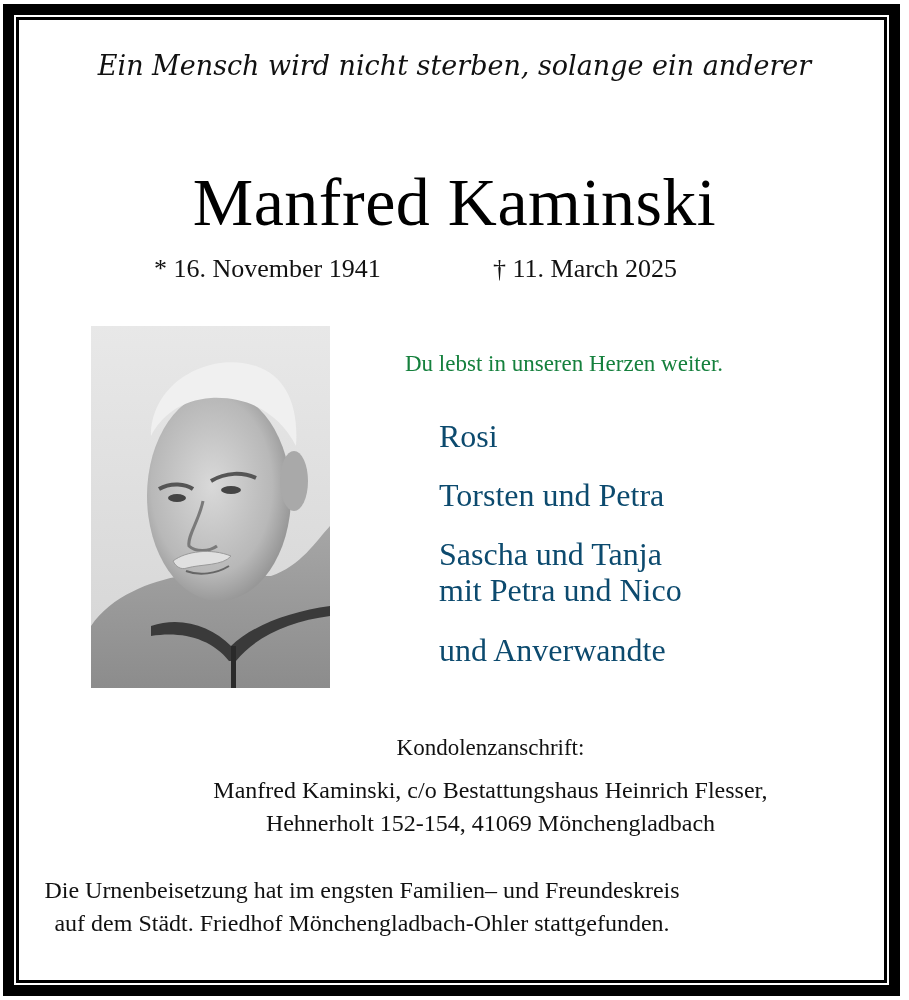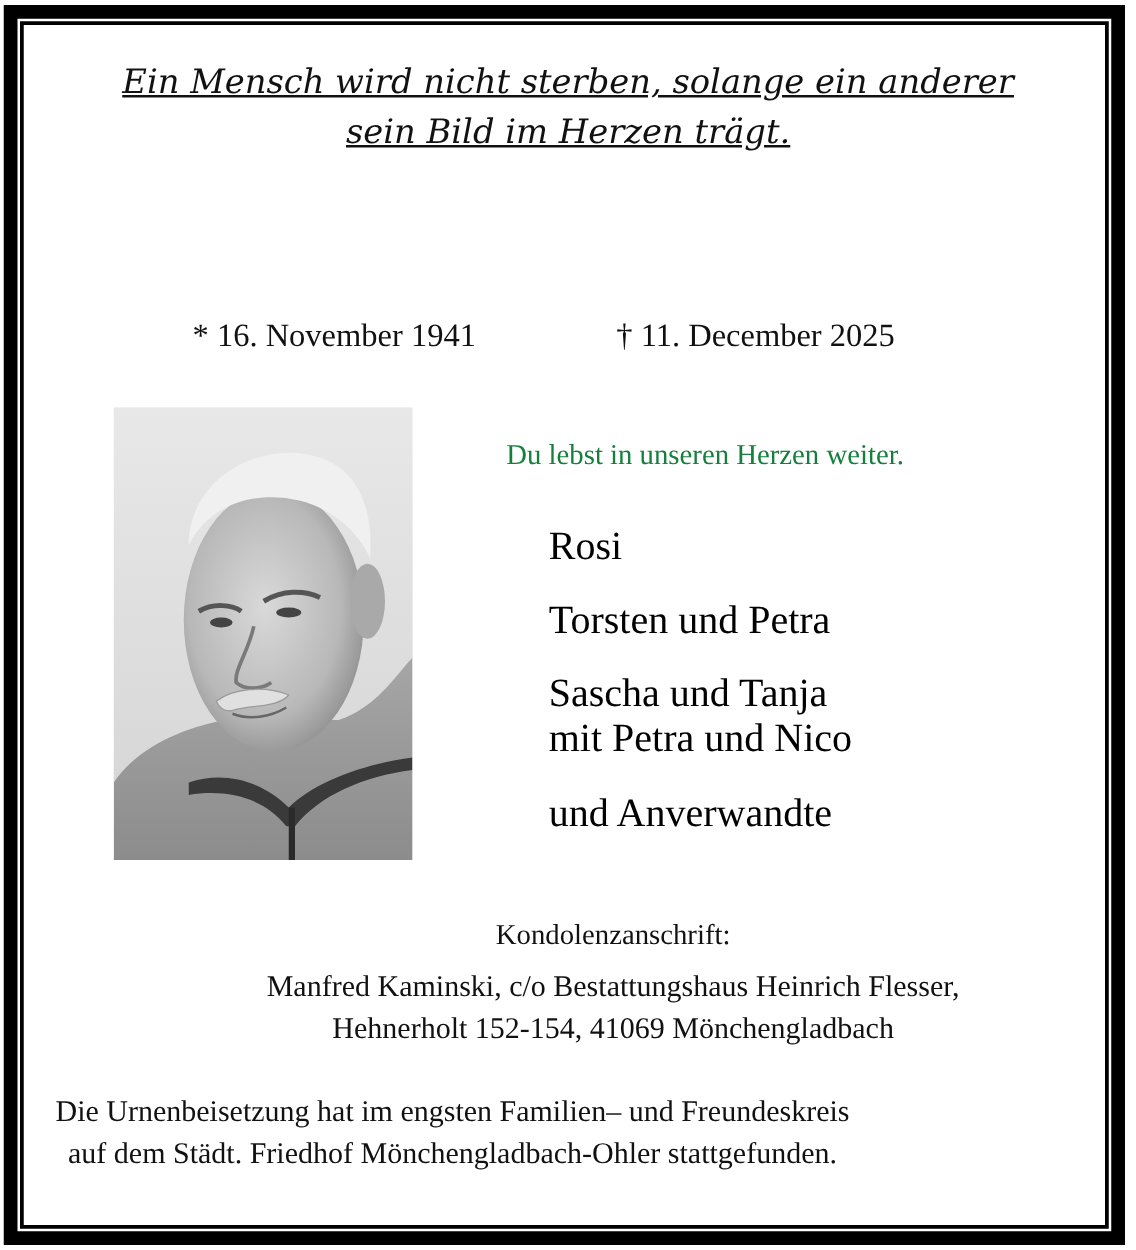--- a/index.html
+++ b/index.html
@@ -53,21 +53,20 @@
       left: 0;
       width: 909px;
       top: 46px;
       text-align: center;
       font-family: "DejaVu Serif", "Liberation Serif", serif;
       font-style: italic;
       font-size: 27px;
       line-height: 40px;
       letter-spacing: 0px;
       color: #111;
-      text-decoration: underline;
     }
     .name {
       position: absolute;
       left: 0;
       width: 909px;
       top: 162px;
       text-align: center;
       font-family: "Liberation Serif", "DejaVu Serif", serif;
       font-size: 68px;
       line-height: 80px;
@@ -114,21 +113,21 @@
       white-space: nowrap;
       color: #15803d;
     }
     .mourners {
       position: absolute;
       left: 439px;
       top: 418px;
       font-family: "Liberation Serif", "DejaVu Serif", serif;
       font-size: 32px;
       line-height: 36px;
-      color: #000000;
+      color: #0c4a6e;
     }
     .mourner {
       white-space: nowrap;
       margin: 0 0 23px 0;
     }
     .mourner.multi { margin-bottom: 24px; }
     .mourner .line { display: block; }
     .condolence {
       position: absolute;
       left: 0;
@@ -167,27 +166,27 @@
 <div class="frame-outer">
   <div class="frame-gap">
     <div class="frame-inner"></div>
   </div>
 </div>
 
 <div class="content">
 
   <div class="quote">
     <span class="line">Ein Mensch wird nicht sterben, solange ein anderer</span>
-    <span class="line">sein Bild im Herzen trägt.</span>
-  </div>
-
+  </div>
+
+  <div class="name">Manfred Kaminski</div>
 
   <div class="dates">
     <span class="date-birth">* 16. November 1941</span>
-    <span class="date-death">† 11. December 2025</span>
+    <span class="date-death">† 11. March 2025</span>
   </div>
 
   <div class="photo">
     <svg width="239" height="362" viewBox="0 0 239 362">
       <defs>
         <linearGradient id="bg" x1="0" y1="0" x2="0" y2="1">
           <stop offset="0" stop-color="#e8e8e8"></stop>
           <stop offset="1" stop-color="#d4d4d4"></stop>
         </linearGradient>
         <radialGradient id="face" cx="0.45" cy="0.45" r="0.6">

